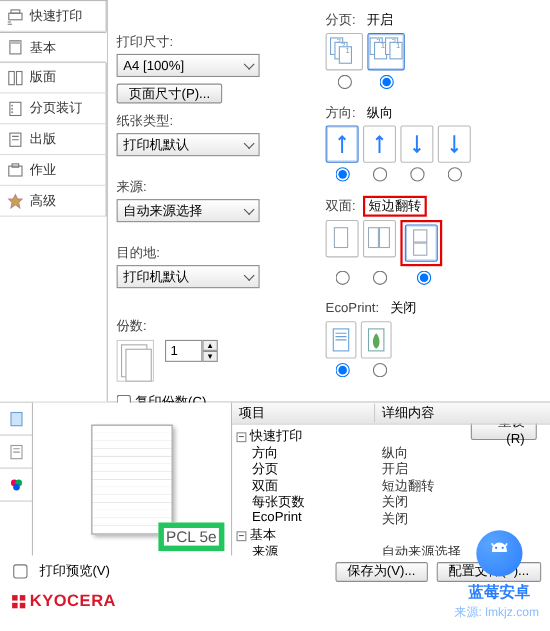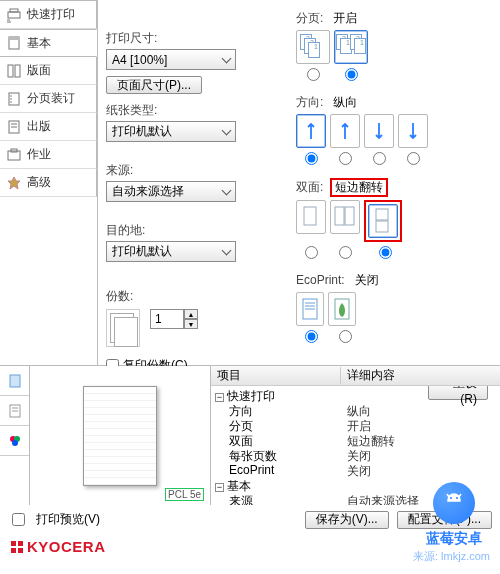--- a/index.html
+++ b/index.html
@@ -103,21 +103,21 @@
   .chk-row input{margin:0;}
   .bottom-panel{
     display:flex;
     border-top:1px solid #bbb;
     height:140px;
   }
   .thumb-tabs{width:30px;border-right:1px solid #bbb;display:flex;flex-direction:column;}
   .tt{height:30px;border-bottom:1px solid #ccc;display:flex;align-items:center;justify-content:center;}
   .preview-area{flex:1;display:flex;align-items:center;justify-content:center;position:relative;background:#fff;}
   .paper-prev{width:74px;height:100px;border:1px solid #999;box-shadow:2px 2px 4px rgba(0,0,0,0.3);background:repeating-linear-gradient(#fff,#fff 6px,#e5e5e5 7px);position:relative;}
-  .pcl-label{position:absolute;bottom:4px;right:6px;font-size:10px;color:#555;background:#fff;border:1px solid #22c55e;padding:0 2px;}
+  .pcl-label{position:absolute;bottom:4px;right:6px;font-size:14px;color:#555;background:#fff;border:5px solid #22c55e;padding:0 2px;}
   .detail-table{width:290px;border-left:1px solid #bbb;font-size:12px;overflow:hidden;}
   .dt-head{display:flex;background:linear-gradient(#fafafa,#e5e5e5);border-bottom:1px solid #ccc;height:20px;align-items:center;}
   .dt-head div{padding:0 6px;}
   .dt-c1{width:130px;border-right:1px solid #ccc;}
   .dt-body{padding:2px 0;}
   .dt-row{display:flex;height:15px;}
   .dt-row .c1{width:130px;padding-left:18px;}
   .dt-row .c1.group{padding-left:4px;}
   .dt-row .c2{padding-left:6px;color:#333;}
   .treebox{border:1px solid #8a8a8a;width:9px;height:9px;display:inline-flex;align-items:center;justify-content:center;font-size:9px;line-height:9px;margin-right:3px;background:#fff;}

